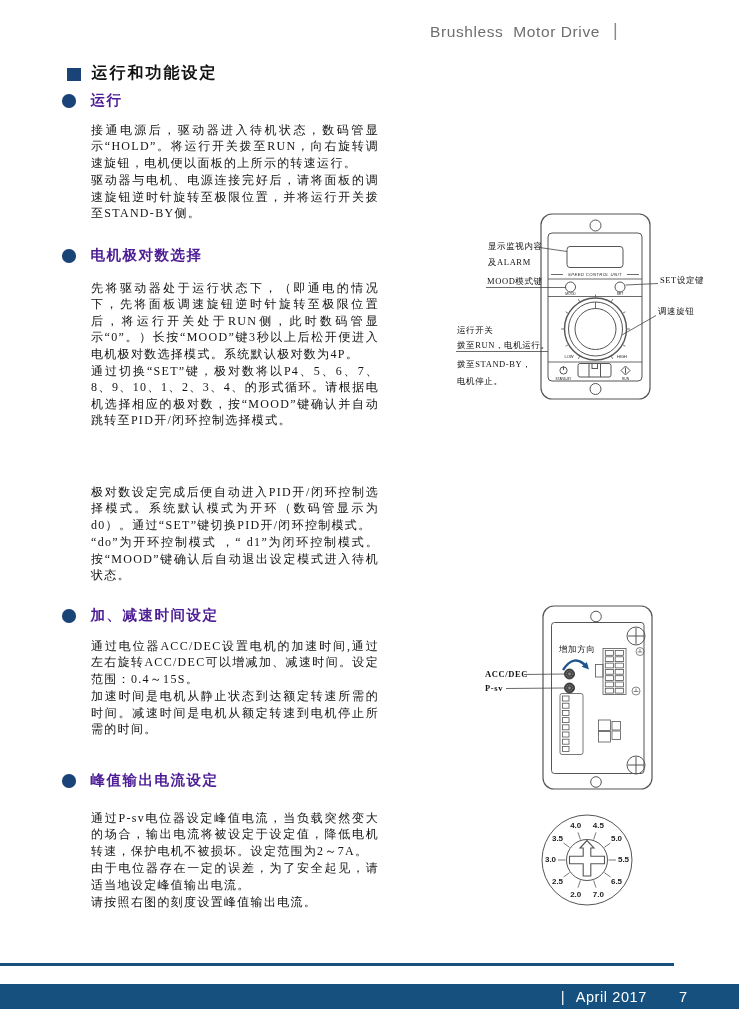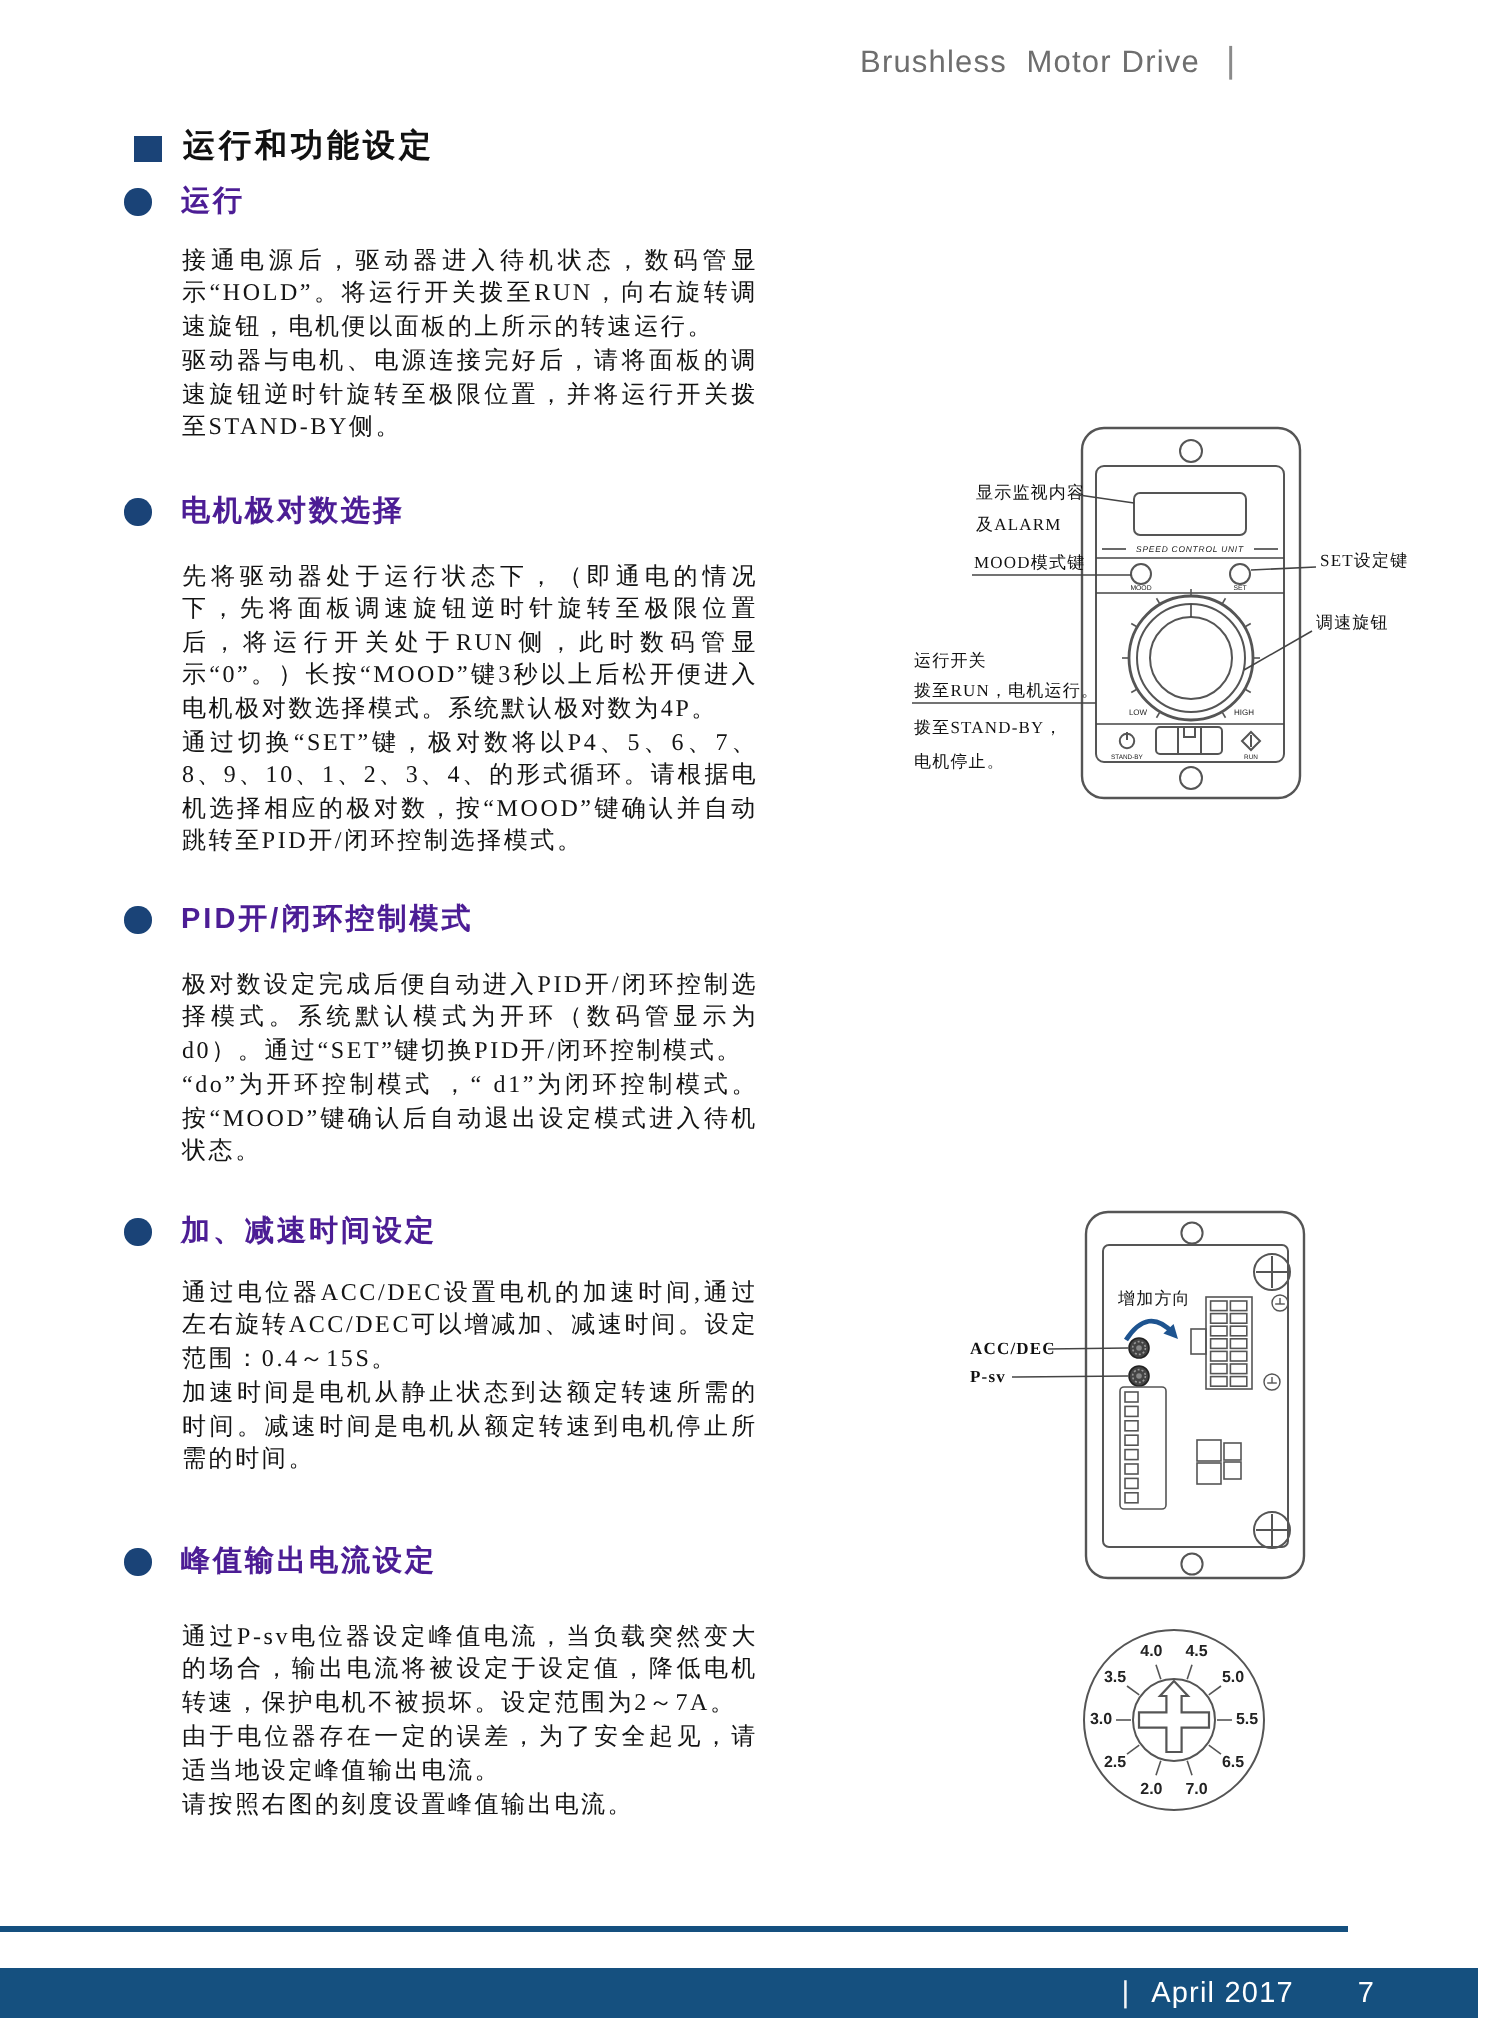--- a/index.html
+++ b/index.html
@@ -61,24 +61,20 @@
 
   <div class="sec" style="top:246px">
     <span class="bullet dot"></span>
     <h2 class="t2">电机极对数选择</h2>
   </div>
   <div class="para" style="top:280px">
     <p>先将驱动器处于运行状态下，（即通电的情况下，先将面板调速旋钮逆时针旋转至极限位置后，将运行开关处于RUN侧，此时数码管显示“0”。）长按“MOOD”键3秒以上后松开便进入电机极对数选择模式。系统默认极对数为4P。</p>
     <p>通过切换“SET”键，极对数将以P4、5、6、7、8、9、10、1、2、3、4、的形式循环。请根据电机选择相应的极对数，按“MOOD”键确认并自动跳转至PID开/闭环控制选择模式。</p>
   </div>
 
-  <div class="sec" style="top:450px">
-    <span class="bullet dot"></span>
-    <h2 class="t2">PID开/闭环控制模式</h2>
-  </div>
   <div class="para" style="top:484px">
     <p>极对数设定完成后便自动进入PID开/闭环控制选择模式。系统默认模式为开环（数码管显示为d0）。通过“SET”键切换PID开/闭环控制模式。</p>
     <p>“do”为开环控制模式 ，“ d1”为闭环控制模式。按“MOOD”键确认后自动退出设定模式进入待机状态。</p>
   </div>
 
   <div class="sec" style="top:606px">
     <span class="bullet dot"></span>
     <h2 class="t2">加、减速时间设定</h2>
   </div>
   <div class="para" style="top:638px">

